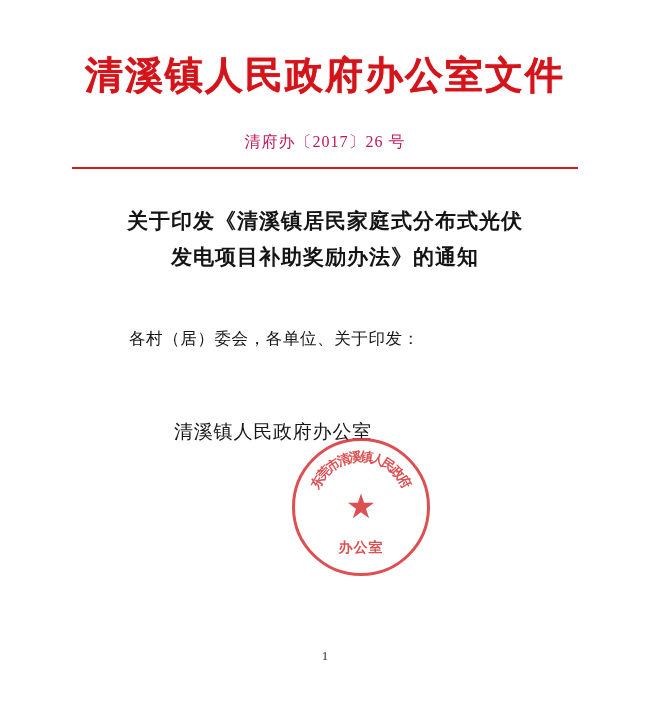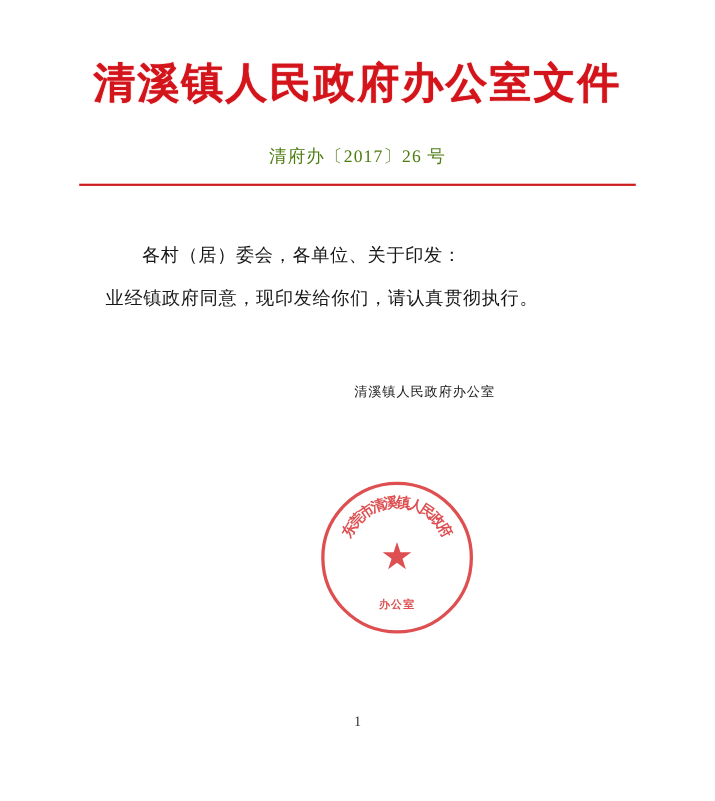--- a/index.html
+++ b/index.html
@@ -32,21 +32,21 @@
     font-weight: bold;
     font-size: 38px;
     letter-spacing: 2px;
     color: #d3141a;
     line-height: 1.2;
     text-shadow: 0 0 1px #d3141a;
   }
   .doc-number {
     text-align: center;
     font-size: 16px;
-    color: #4d7c0f;
+    color: #be185d;
     margin-top: 34px;
     letter-spacing: 1px;
   }
   .red-rule {
     margin: 14px 72px 0 72px;
     height: 2px;
     background: #cf1b1b;
   }
   
   .doc-subject {
@@ -68,23 +68,23 @@
   }
   .doc-body p {
     margin: 0 0 6px 0;
   }
   .indent {
     text-indent: 2em;
   }
   
   .sign-block {
     margin-top: 56px;
-    text-align: right;
+    text-align: center;
     padding-right: 104px;
-    font-size: 12px;
+    font-size: 19px;
     line-height: 2.1;
     letter-spacing: 0.8px;
     position: relative;
     z-index: 2;
   }
   
   .seal {
     position: absolute;
     left: 292px;
     top: 438px;
@@ -121,21 +121,21 @@
     color: #d6292b;
     transform-origin: 0 0;
     white-space: nowrap;
   }
   .seal .seal-bottom {
     position: absolute;
     left: 0;
     right: 0;
     bottom: 16px;
     text-align: center;
-    font-size: 10px;
+    font-size: 14px;
     font-weight: bold;
     color: #d6292b;
     letter-spacing: 1px;
   }
   
   .page-number {
     position: absolute;
     bottom: 64px;
     left: 0;
     right: 0;
@@ -150,24 +150,27 @@
 <div class="page">
 
   <div class="doc-header">
     <div class="doc-title">清溪镇人民政府办公室文件</div>
   </div>
 
   <div class="doc-number">清府办〔2017〕26 号</div>
 
   <div class="red-rule"></div>
 
+  <div class="doc-subject">
+    <div>关于印发《清溪镇居民家庭式分布式光伏</div>
+    <div>发电项目补助奖励办法》的通知</div>
+  </div>
 
   <div class="doc-body">
     <p class="indent">各村（居）委会，各单位、关于印发：</p>
-    <p>业经镇政府同意，现印发给你们，请认真贯彻执行。</p>
 
     <div class="sign-block">
       <div>清溪镇人民政府办公室</div>
     </div>
   </div>
 
   <div class="seal">
     <div class="seal-top-text">
         <span style="transform: translate(-43.3013px, -25px) rotate(-60deg) translate(-50%, -50%);">东</span>
         <span style="transform: translate(-36.3687px, -34.3121px) rotate(-46.6667deg) translate(-50%, -50%);">莞</span>

